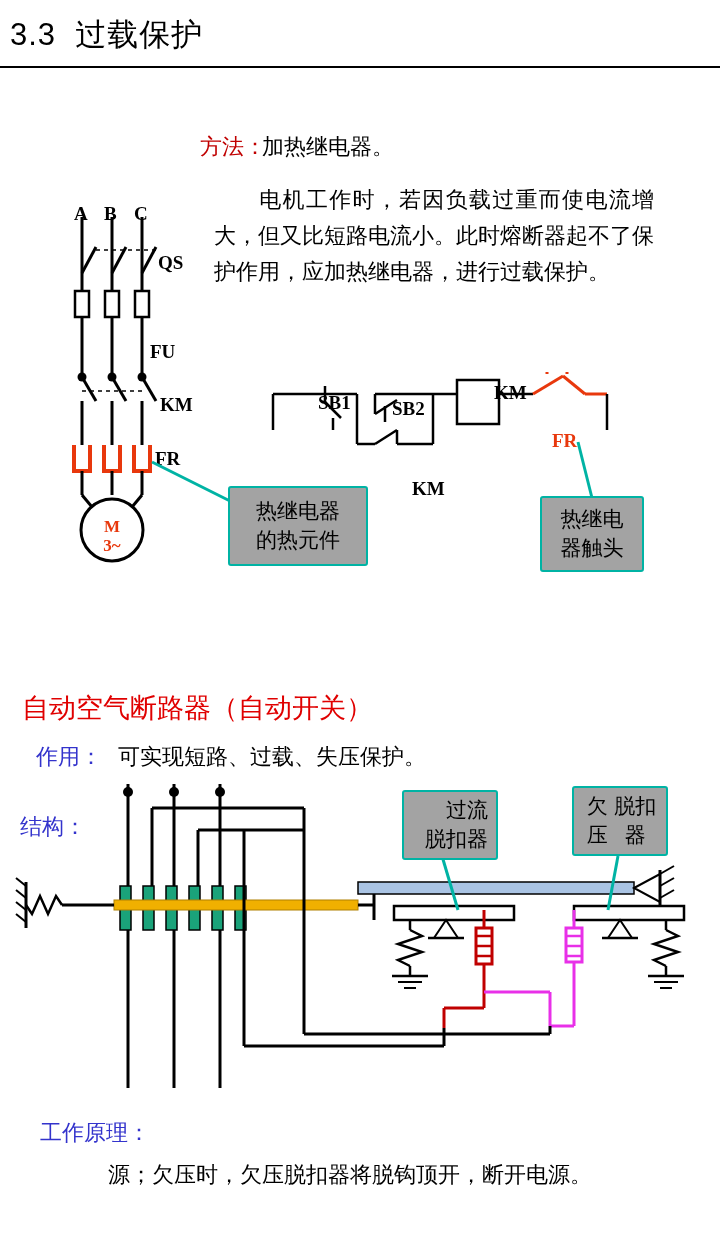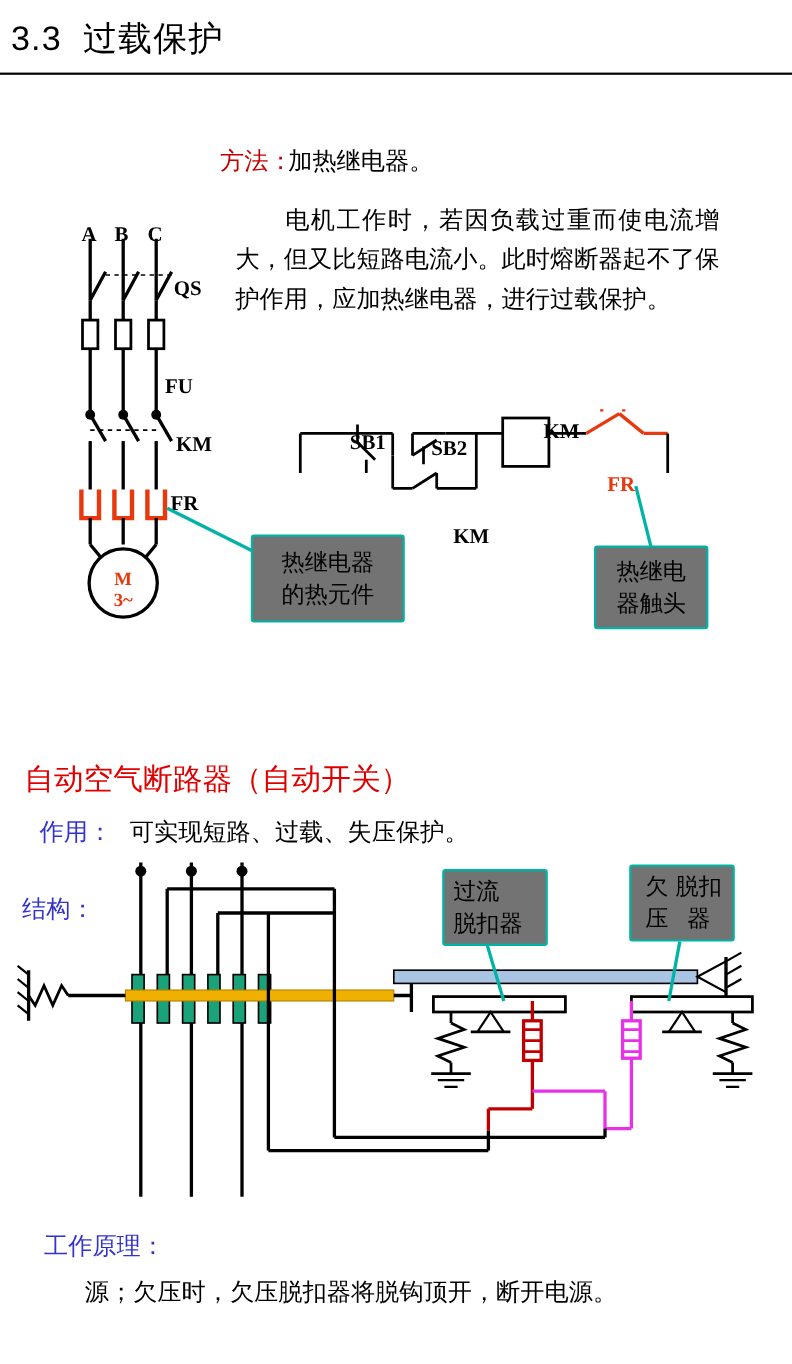--- a/index.html
+++ b/index.html
@@ -71,21 +71,21 @@
 
   
   svg { display:block; }
   .svg-layer { position:absolute; }
 
   
   .callout {
     position: absolute;
     border: 2px solid #00b3a4;
     border-radius: 3px;
-    background: #737373;
+    background: #a3a3a3;
     color: #000;
     font-size: 21px;
     line-height: 29px;
     text-align: center;
     padding: 5px 8px;
     box-sizing: border-box;
   }
 
   
   .lbl {
@@ -153,21 +153,21 @@
     position: absolute;
     left: 162px;
     top: 1118px;
     width: 520px;
     font-size: 22px;
     line-height: 38px;
     color: #000;
   }
   .principle-text2 {
     position: absolute;
-    left: 77px;
+    left: 108px;
     top: 1156px;
     width: 600px;
     font-size: 22px;
     line-height: 38px;
     color: #000;
   }
 </style>
 </head>
 <body>
 
@@ -398,21 +398,21 @@
     <line x1="430" y1="250" x2="430" y2="268" stroke="#000" stroke-width="3"></line>
     <line x1="536" y1="248" x2="536" y2="256" stroke="#000" stroke-width="3"></line>
 
     <line x1="138" y1="30" x2="138" y2="108" stroke="#000" stroke-width="3"></line>
     <line x1="184" y1="52" x2="184" y2="108" stroke="#000" stroke-width="3"></line>
   </svg>
 
   <svg class="svg-layer" style="left:400px; top:850px;" width="90" height="80" viewBox="0 0 90 80">
     <line x1="42" y1="6" x2="58" y2="60" stroke="#00b3a4" stroke-width="3"></line>
   </svg>
-  <div class="callout" style="left:402px; top:790px; width:96px; height:70px; display:flex; flex-direction:column; align-items:flex-start; justify-content:center;">
+  <div class="callout" style="left:402px; top:790px; width:96px; height:70px; display:flex; flex-direction:column; align-items:flex-end; justify-content:center;">
     <span>过流</span>
     <span>脱扣器</span>
   </div>
 
   <svg class="svg-layer" style="left:570px; top:850px;" width="90" height="80" viewBox="0 0 90 80">
     <line x1="48" y1="6" x2="38" y2="60" stroke="#00b3a4" stroke-width="3"></line>
   </svg>
   <div class="callout" style="left:572px; top:786px; width:96px; height:70px; display:flex; flex-direction:row; align-items:center; justify-content:center;">
     <span>欠压</span>
     <span>脱扣器</span>

